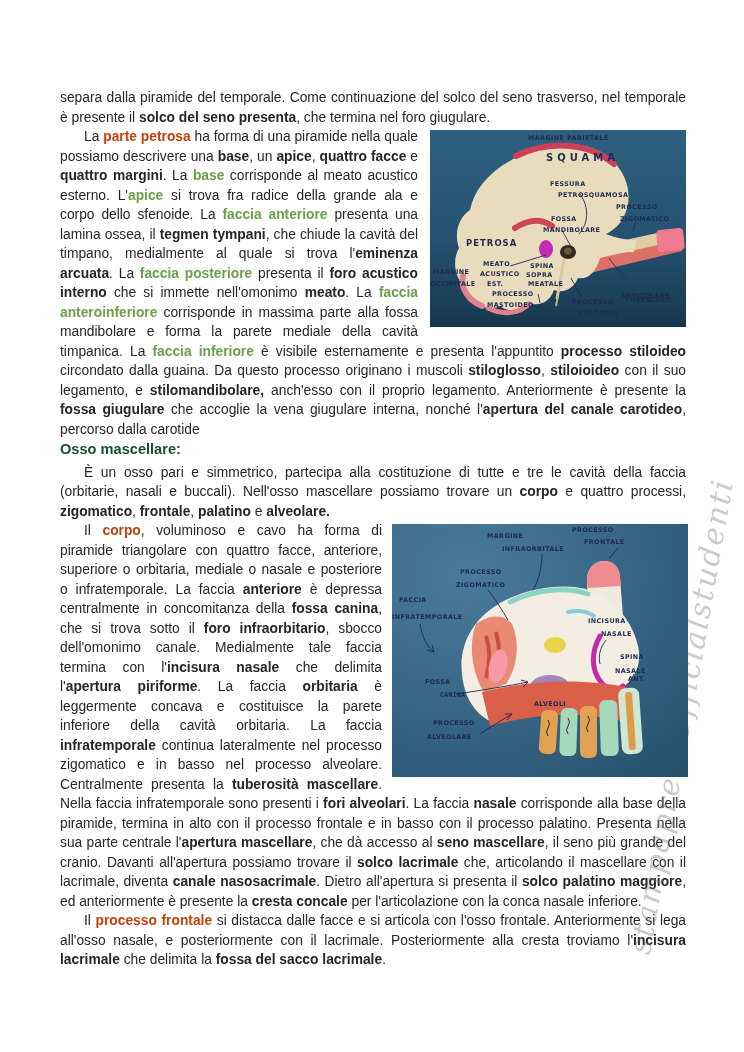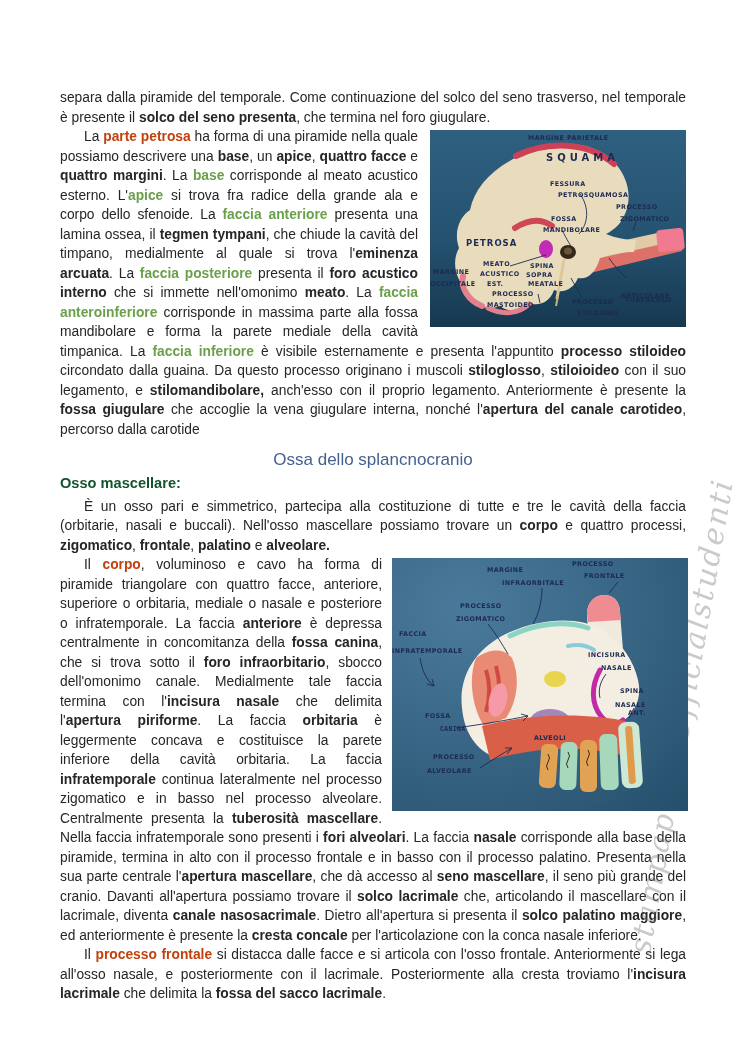--- a/index.html
+++ b/index.html
@@ -118,21 +118,20 @@
           <span class="fig-label" style="left: 142px; top: 169px;">PROCESSO</span>
           <span class="fig-label" style="left: 147px; top: 180px;">STILOIDEO</span>
           <span class="fig-label" style="left: 186px; top: 167px; margin-left: 9px;">TUBERCOLO</span>
           <span class="fig-label" style="left: 191px; top: 163px;">ARTICOLARE</span>
         </div>
     </div>
     <div class="para indent"><span class="seg-n">La </span><span class="seg-u">parte petrosa</span><span class="seg-n"> ha forma di una piramide nella quale possiamo descrivere una </span><span class="seg-b">base</span><span class="seg-n">, un </span><span class="seg-b">apice</span><span class="seg-n">, </span><span class="seg-b">quattro facce</span><span class="seg-n"> e </span><span class="seg-b">quattro margini</span><span class="seg-n">. La </span><span class="seg-g">base</span><span class="seg-n"> corrisponde al meato acustico esterno. L'</span><span class="seg-g">apice</span><span class="seg-n"> si trova fra radice della grande ala e corpo dello sfenoide. La </span><span class="seg-g">faccia anteriore</span><span class="seg-n"> presenta una lamina ossea, il </span><span class="seg-b">tegmen tympani</span><span class="seg-n">, che chiude la cavità del timpano, medialmente al quale si trova l'</span><span class="seg-b">eminenza arcuata</span><span class="seg-n">. La </span><span class="seg-g">faccia posteriore</span><span class="seg-n"> presenta il </span><span class="seg-b">foro acustico interno</span><span class="seg-n"> che si immette nell'omonimo </span><span class="seg-b">meato</span><span class="seg-n">. La </span><span class="seg-g">faccia anteroinferiore</span><span class="seg-n"> corrisponde in massima parte alla fossa mandibolare e forma la parete mediale della cavità timpanica. La </span><span class="seg-g">faccia inferiore</span><span class="seg-n"> è visibile esternamente e presenta l'appuntito </span><span class="seg-b">processo stiloideo</span><span class="seg-n"> circondato dalla guaina. Da questo processo originano i muscoli </span><span class="seg-b">stiloglosso</span><span class="seg-n">, </span><span class="seg-b">stiloioideo</span><span class="seg-n"> con il suo legamento, e </span><span class="seg-b">stilomandibolare,</span><span class="seg-n"> anch'esso con il proprio legamento. Anteriormente è presente la </span><span class="seg-b">fossa giugulare</span><span class="seg-n"> che accoglie la vena giugulare interna, nonché l'</span><span class="seg-b">apertura del canale carotideo</span><span class="seg-n">, percorso dalla carotide</span></div>
     <div class="clear"></div>
   </div>
 
-  <div class="title">Ossa dello splancnocranio</div>
   <div class="subtitle">Osso mascellare:</div>
 
   <div class="para indent"><span class="seg-n">È un osso pari e simmetrico, partecipa alla costituzione di tutte e tre le cavità della faccia (orbitarie, nasali e buccali). Nell'osso mascellare possiamo trovare un </span><span class="seg-b">corpo</span><span class="seg-n"> e quattro processi, </span><span class="seg-b">zigomatico</span><span class="seg-n">, </span><span class="seg-b">frontale</span><span class="seg-n">, </span><span class="seg-b">palatino</span><span class="seg-n"> e </span><span class="seg-b">alveolare.</span></div>
 
   <div>
     <div class="figure fig2">
       <svg viewBox="0 0 296 253" width="296" height="253">
         <defs>
           <radialGradient id="bg2" cx="0.25" cy="0.2" r="1.15">
             <stop offset="0" stop-color="#4a7a9b"></stop>

